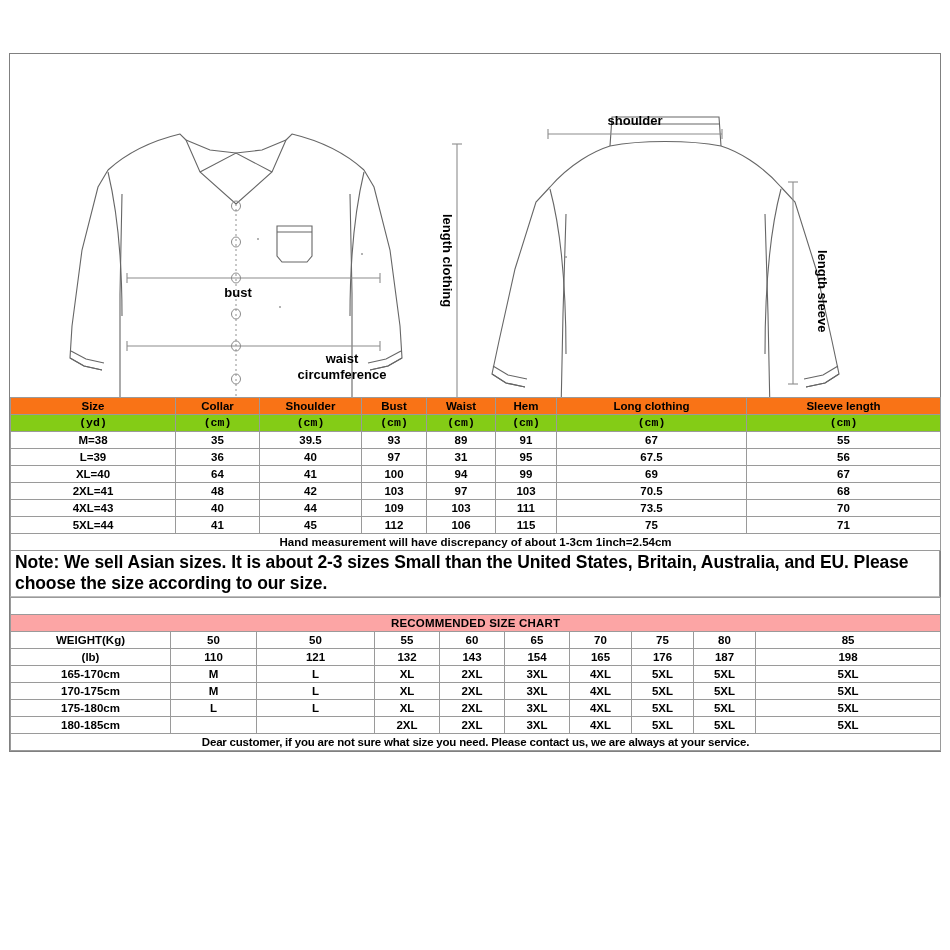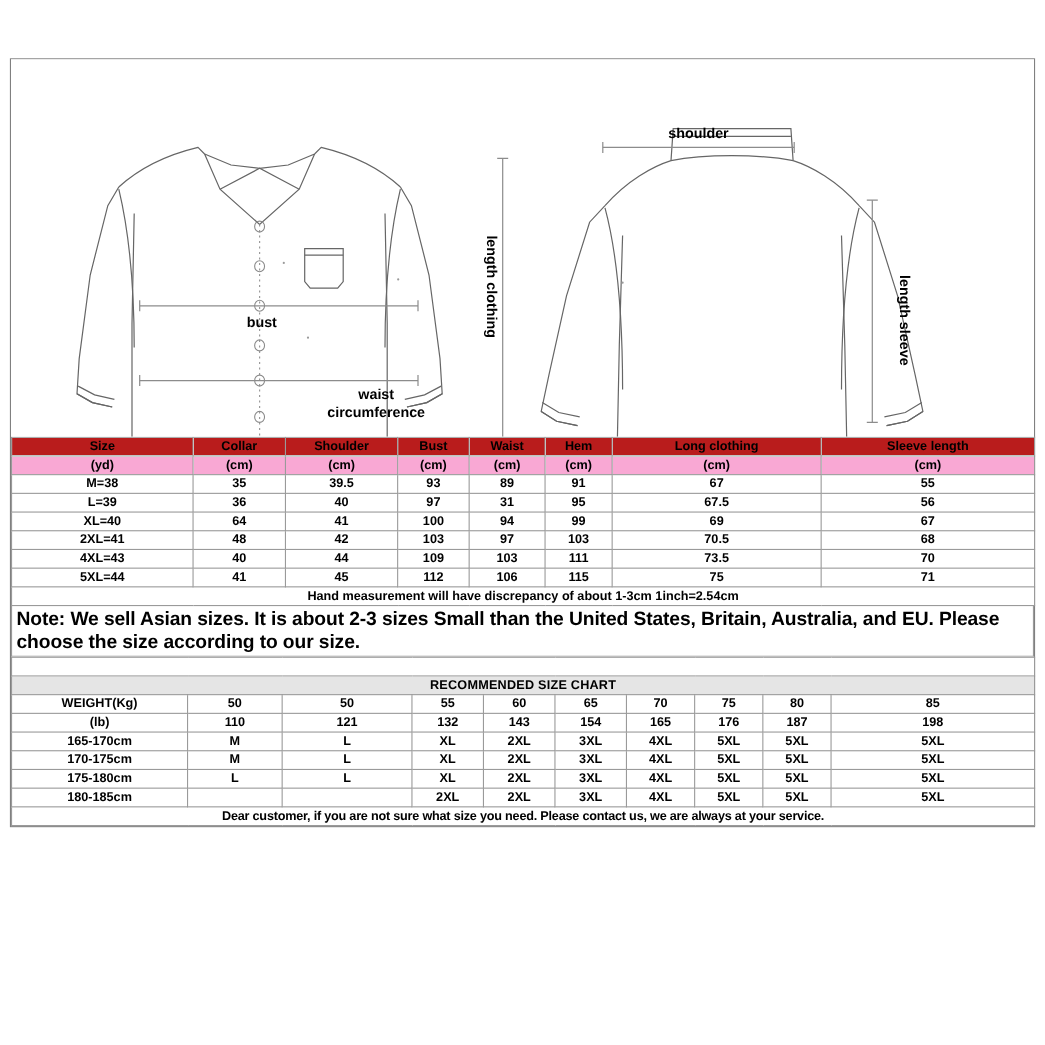--- a/index.html
+++ b/index.html
@@ -51,24 +51,24 @@
     font-weight: bold;
     color: #000;
     padding: 0;
     height: 16px;
     line-height: 16px;
     font-size: 11.5px;
     white-space: nowrap;
     overflow: hidden;
   }
   table.grid thead th {
-    background: #b91c1c;
+    background: #f97316;
     font-size: 11.5px;
   }
-  .unit-row td { background:#f9a8d4; }
+  .unit-row td { background:#84cc16;font-family:Liberation Mono, monospace; }
 
   .note-cell {
     font-size: 14.5px;
     font-weight: bold;
     height: 22px;
     line-height: 22px;
   }
 
   
   .redbox {
@@ -94,21 +94,21 @@
   }
   .plain-note {
     color: #000000;
     font-size: 16.5px;
     line-height: 23px;
     margin: 0;
     letter-spacing: -0.15px;
   }
 
   .rec-title td {
-    background: #e5e5e5;
+    background: #fca5a5;
     font-size: 12px;
     font-weight: bold;
     letter-spacing: 0.2px;
     height: 17px;
     line-height: 17px;
   }
   .dear-row td {
     font-size: 17px;
     font-weight: bold;
     height: 24px;

